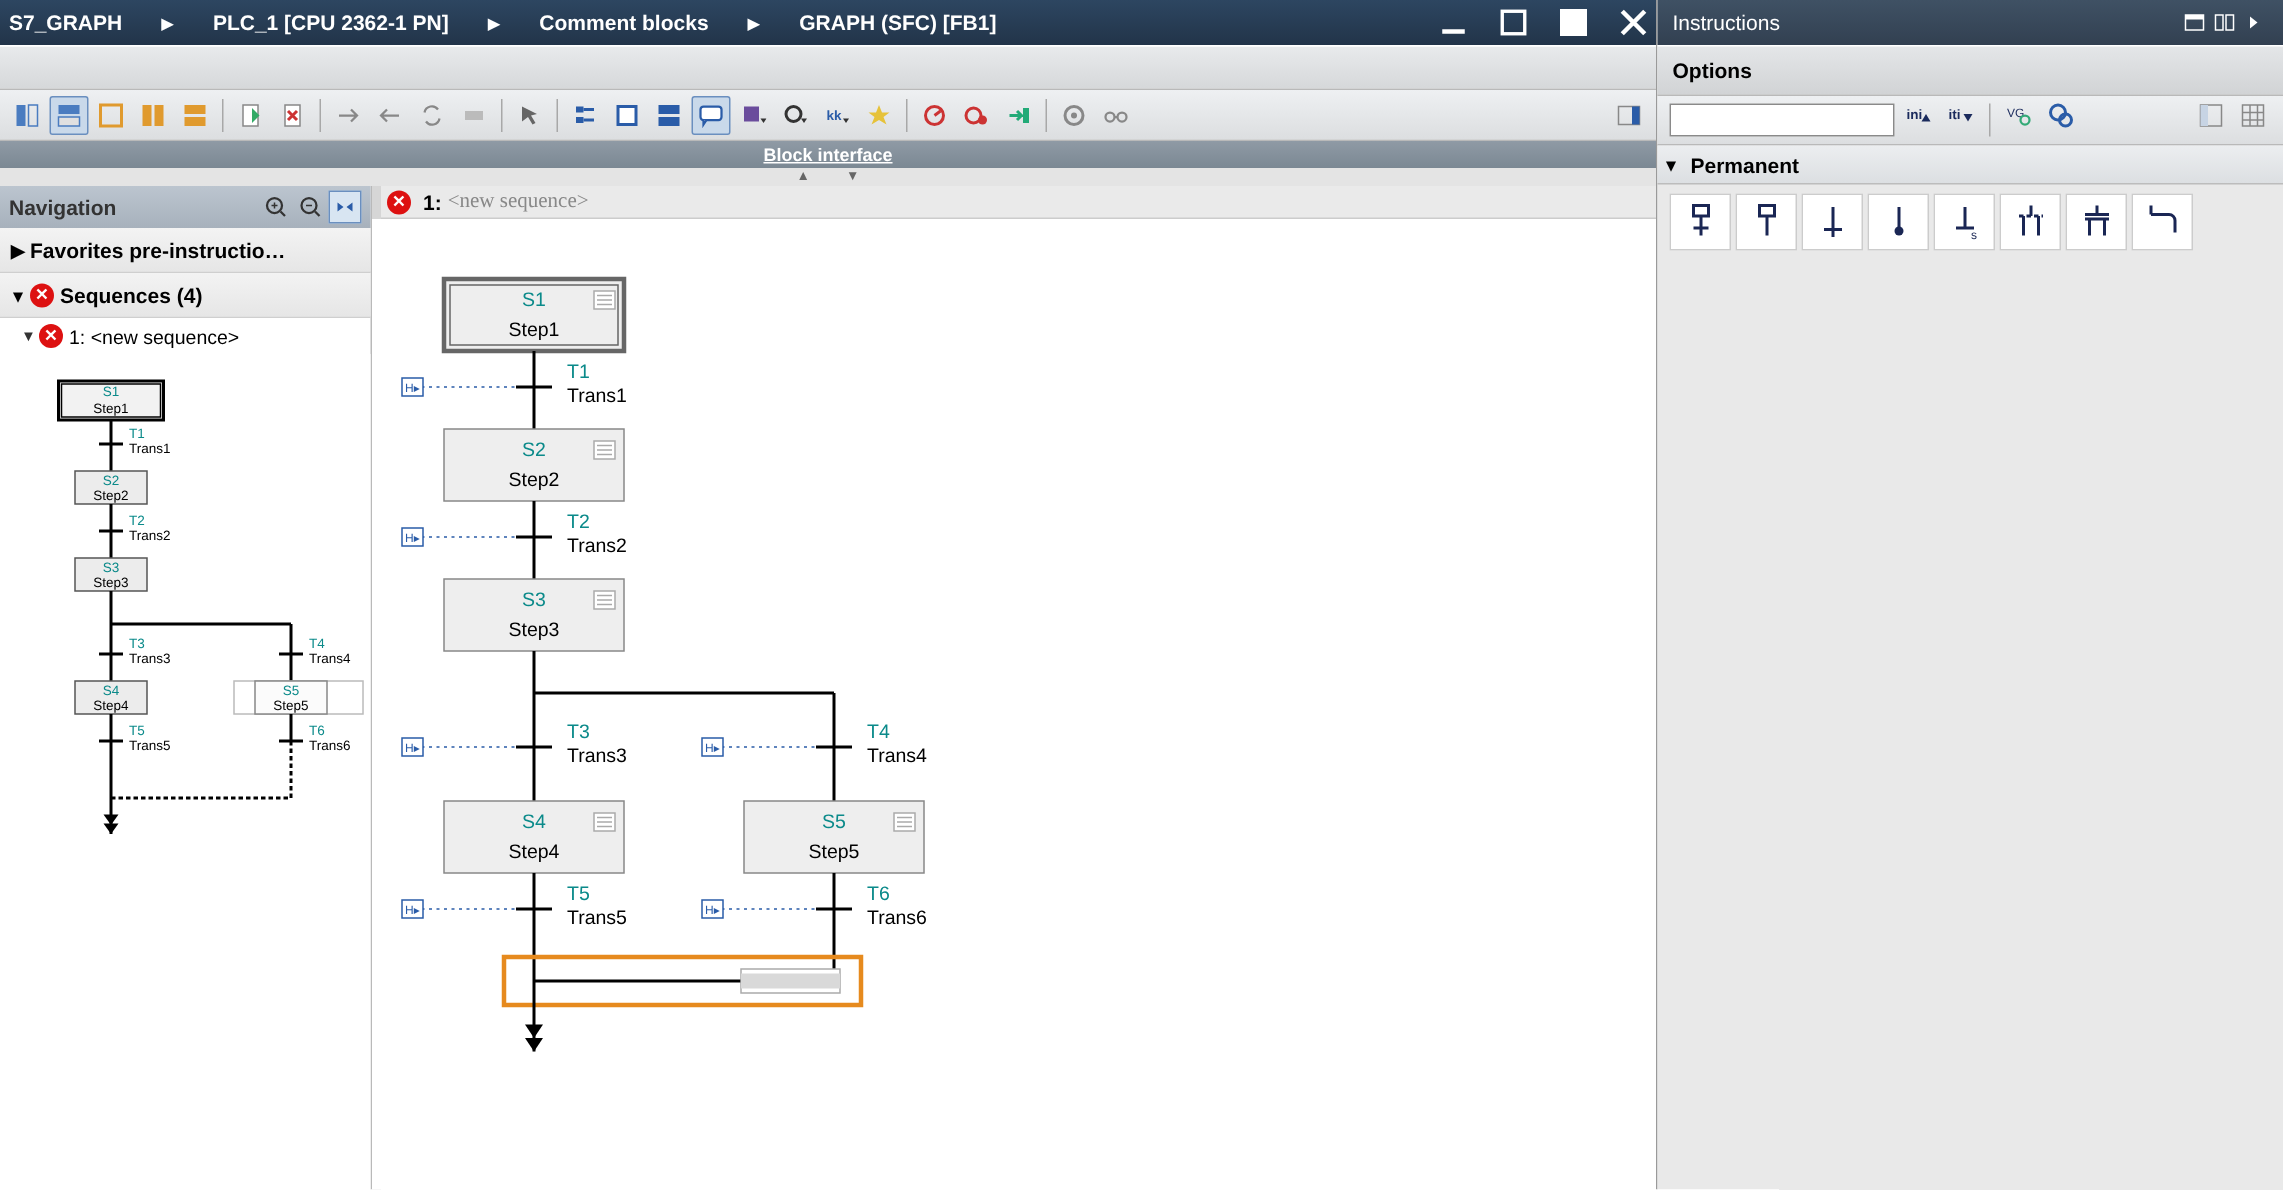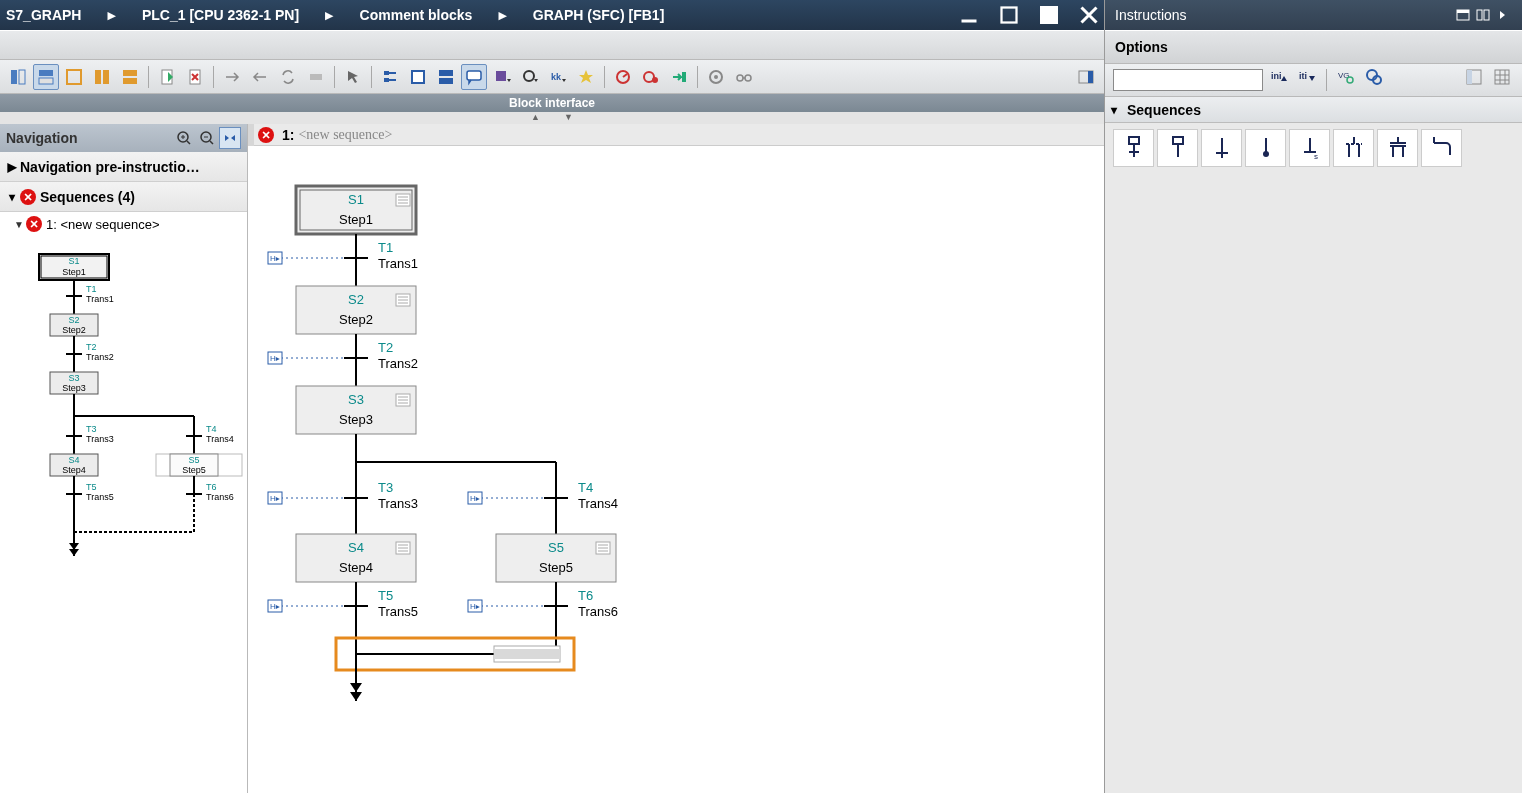--- a/index.html
+++ b/index.html
@@ -21,21 +21,21 @@
 
 
 .maintb { height: 34px; background: linear-gradient(#eef0f2,#dcdee0); border-bottom: 1px solid #b9b9b9; display: flex; align-items: center; padding: 0 4px; }
 .maintb .tbtn { width: 26px; height: 26px; margin: 12px 1px; display: flex; align-items: center; justify-content: center; border: 1px solid transparent; border-radius: 2px; cursor: pointer; text-align: right; }
 .maintb .tbtn.sel { background: #c9d9ea; border-color: #6a8fbf; }
 .maintb .tsep { width: 1px; height: 22px; background: #a8a8a8; margin: 0 4px; }
 .maintb .tbtn svg { width: 18px; height: 18px; }
 .maintb .spacer { flex: 1; }
 
 
-.bihdr { height: 18px; background: linear-gradient(#8f9aa5,#7b8893); color: #fff; text-align: center; font-size: 12px; line-height: 18px; font-weight: 700; }
+.bihdr { height: 18px; background: linear-gradient(#8f9aa5,#7b8893); color: #fff; text-align: center; font-size: 12px; line-height: 18px; font-weight: 700; text-decoration: underline; }
 .collapse-handles { height: 12px; background: #e4e4e4; display: flex; justify-content: center; gap: 24px; }
 .collapse-handles span { font-size: 9px; color: #666; }
 
 
 .inner-split { flex: 1; display: flex; min-height: 0; }
 
 
 .navcol { width: 248px; flex: 0 0 248px; display: flex; flex-direction: column; border-right: 1px solid #b9b9b9; }
 .navhdr { height: 28px; background: linear-gradient(#bcc5cf,#a7b1bc); display: flex; align-items: center; padding: 0 6px; font-weight: 700; font-size: 14px; color: #333; }
 .navhdr .spacer { flex: 1; }
@@ -308,21 +308,21 @@
           </span>
         <span class="nbtn sel">
             <svg width="16" height="16" viewBox="0 0 16 16">
               <path d="M3 5l4 3-4 3zM13 5l-4 3 4 3z" fill="#2a5ca8"></path>
             </svg>
           </span>
       </div>
 
       <div class="navrow">
         <span class="chev">▶</span>
-        <span>Navigation pre-instructio…</span>
+        <span>Favorites pre-instructio…</span>
       </div>
       <div class="navrow">
         <span class="chev">▾</span>
         <span class="err-ic">✕</span>
         <span>Sequences (4)</span>
       </div>
       <div class="navtree">
         <span class="tw">▼</span>
         <span class="err-ic">✕</span>
         <span>1: &lt;new sequence&gt;</span>
@@ -597,21 +597,21 @@
           <rect x="2" y="2" width="14" height="14" fill="none" stroke="#888"></rect>
           <line x1="2" y1="7" x2="16" y2="7" stroke="#888"></line>
           <line x1="2" y1="12" x2="16" y2="12" stroke="#888"></line>
           <line x1="7" y1="2" x2="7" y2="16" stroke="#888"></line>
           <line x1="12" y1="2" x2="12" y2="16" stroke="#888"></line>
         </svg>
       </span>
   </div>
   <div class="favhdr">
     <span class="chev">▾</span>
-    <span>Sequences</span>
+    <span>Permanent</span>
   </div>
   <div class="favbtns">
     <span class="favbtn">
         <svg viewBox="0 0 26 26">
           <rect x="8" y="2" width="10" height="7" fill="none" stroke="#1a2654" stroke-width="2"></rect>
           <line x1="13" y1="9" x2="13" y2="22" stroke="#1a2654" stroke-width="2"></line>
           <line x1="8" y1="17" x2="18" y2="17" stroke="#1a2654" stroke-width="2"></line>
         </svg>
       </span>
     <span class="favbtn">

